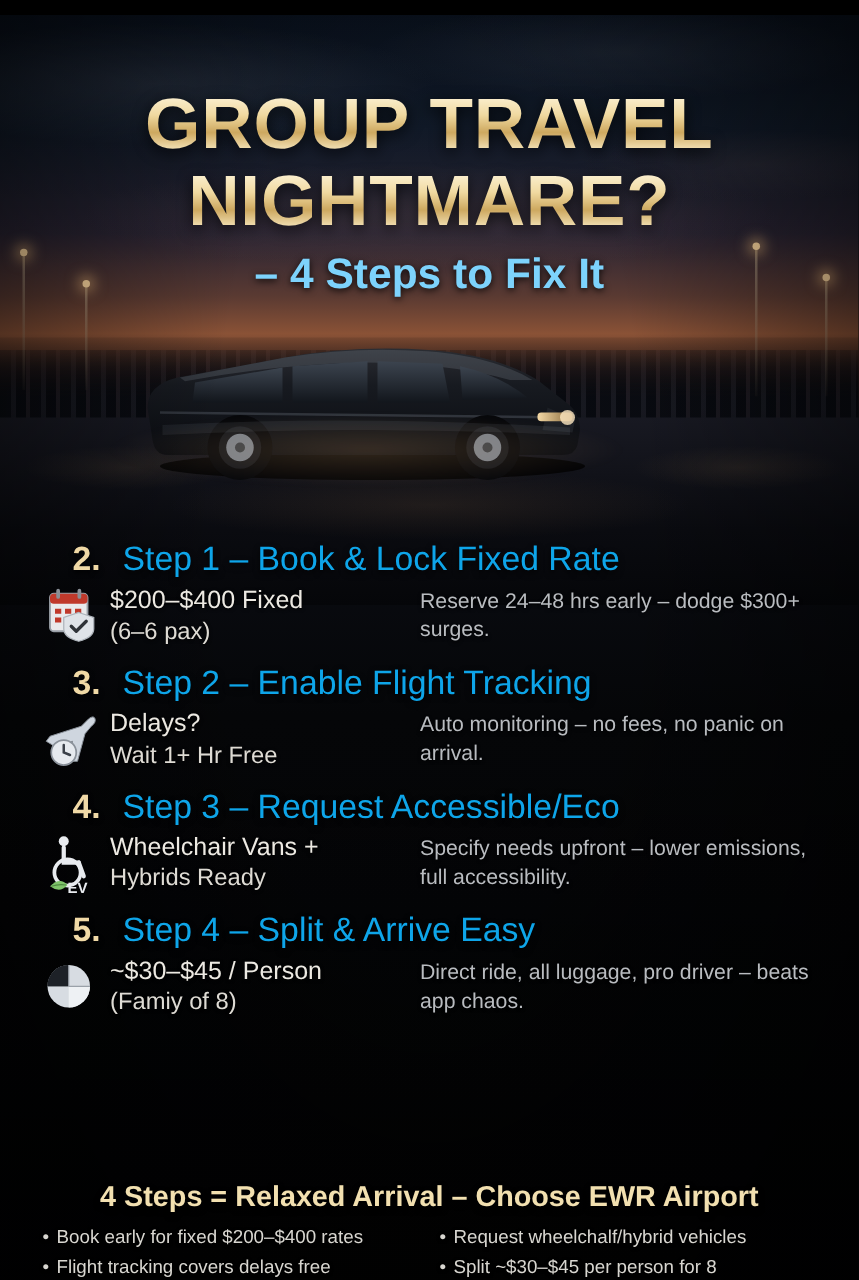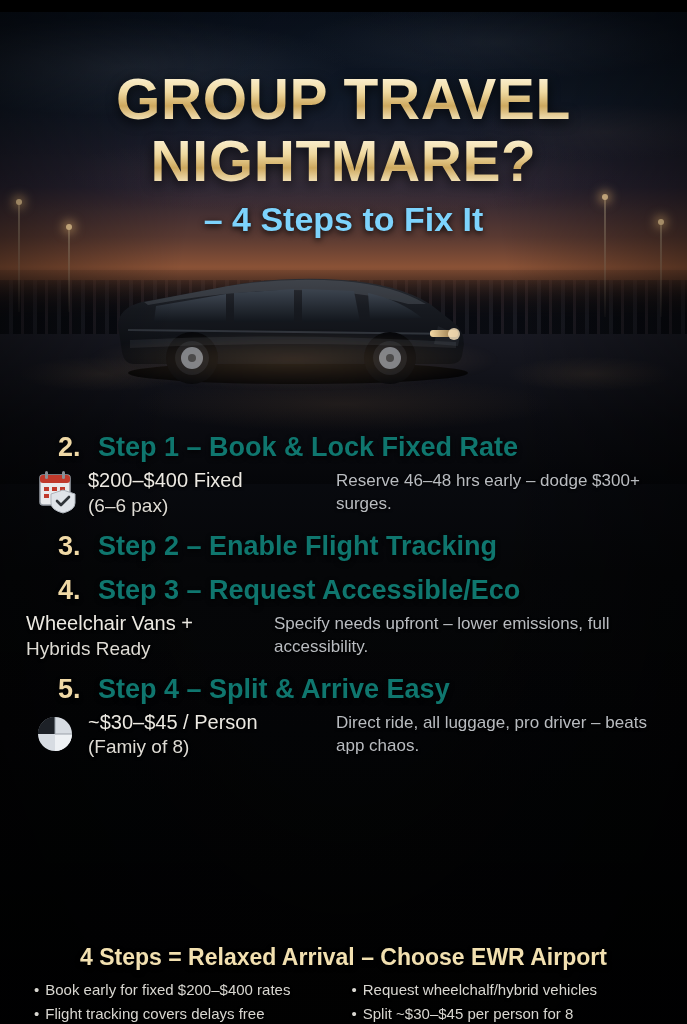--- a/index.html
+++ b/index.html
@@ -171,22 +171,22 @@
   }
   .step-num {
     font-size: 27px;
     font-weight: bold;
     color: #f0d9a6;
     min-width: 26px;
     text-shadow: 0 2px 4px rgba(0,0,0,0.8);
   }
   .step-title {
     font-size: 27px;
-    font-weight: bold;
-    color: #0f766e;
+    font-weight: normal;
+    color: #0ea5e9;
     text-shadow: 0 2px 5px rgba(0,0,0,0.85);
   }
   .step-body {
     display: flex;
     align-items: flex-start;
     margin-top: 5px;
   }
   .icon-cell {
     width: 62px;
     min-width: 62px;
@@ -348,37 +348,62 @@
               <rect x="15" y="24" width="5" height="4"></rect>
             </g>
             <path d="M26 20 L38 24 L38 33 Q38 40 26 43 Q14 40 14 33 L14 24 Z" fill="#dfe3e8" stroke="#aeb4bb" stroke-width="1"></path>
             <path d="M20 31 l4 4 l8 -8" stroke="#2f3338" stroke-width="2.6" fill="none" stroke-linecap="round" stroke-linejoin="round"></path>
           </svg>
         </div>
         <div class="col-left">
           <span class="big">$200–$400 Fixed</span>
           <span class="small">(6–6 pax)</span>
         </div>
-        <div class="col-right">Reserve 46–48 hrs early – dodge $300+ surges.</div>
+        <div class="col-right">Reserve 24–48 hrs early – dodge $300+ surges.</div>
       </div>
     </div>
 
     <div class="step">
       <div class="step-head">
         <span class="step-num">3.</span>
         <span class="step-title">Step 2 – Enable Flight Tracking</span>
       </div>
+      <div class="step-body">
+        <div class="icon-cell">
+          <svg width="44" height="44" viewBox="0 0 44 44">
+            <path d="M5 20 L30 12 L36 6 Q40 3 41 6 Q42 9 38 12 L33 18 L27 40 L23 40 L23 24 L13 28 L12 34 L9 34 L7 27 L2 24 Z" fill="#cfd6df" stroke="#8b929b" stroke-width="0.8"></path>
+            <circle cx="16" cy="33" r="10" fill="#e6eaef" stroke="#8b929b" stroke-width="1.4"></circle>
+            <path d="M16 27 L16 33 L21 35" stroke="#3a4049" stroke-width="2" fill="none" stroke-linecap="round"></path>
+          </svg>
+        </div>
+        <div class="col-left">
+          <span class="big">Delays?</span>
+          <span class="small">Wait 1+ Hr Free</span>
+        </div>
+        <div class="col-right">Auto monitoring – no fees, no panic on arrival.</div>
+      </div>
     </div>
 
     <div class="step">
       <div class="step-head">
         <span class="step-num">4.</span>
         <span class="step-title">Step 3 – Request Accessible/Eco</span>
       </div>
       <div class="step-body">
+        <div class="icon-cell">
+          <svg width="46" height="48" viewBox="0 0 46 48">
+            <circle cx="17" cy="5" r="4" fill="#e8ebef"></circle>
+            <path d="M17 10 L17 22 L29 22" stroke="#e8ebef" stroke-width="3.4" fill="none" stroke-linecap="round"></path>
+            <path d="M29 22 L33 33" stroke="#e8ebef" stroke-width="3.4" fill="none" stroke-linecap="round"></path>
+            <circle cx="20" cy="30" r="10.5" fill="none" stroke="#e8ebef" stroke-width="3"></circle>
+            <path d="M6 41 Q14 33 20 40 Q14 47 6 41 Z" fill="#7fc46a"></path>
+            <path d="M7 41 Q13 39 19 40" stroke="#4f8c42" stroke-width="1" fill="none"></path>
+            <text x="20" y="46" font-family="Liberation Sans, sans-serif" font-size="12" font-weight="bold" fill="#e8ebef">EV</text>
+          </svg>
+        </div>
         <div class="col-left">
           <span class="big">Wheelchair Vans +</span>
           <span class="small">Hybrids Ready</span>
         </div>
         <div class="col-right">Specify needs upfront – lower emissions, full accessibility.</div>
       </div>
     </div>
 
     <div class="step">
       <div class="step-head">

